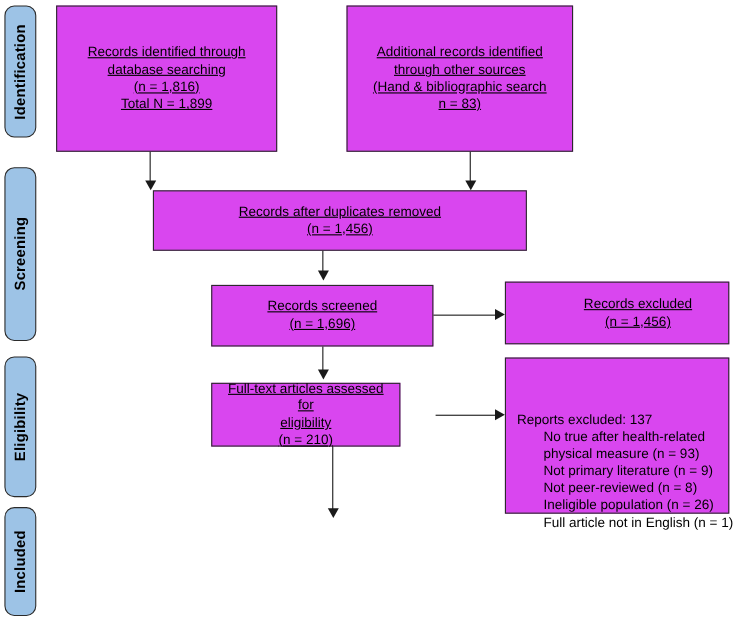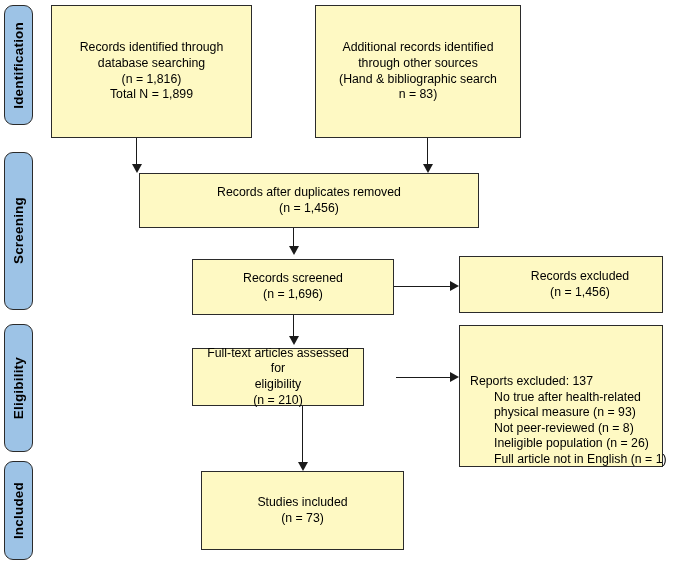--- a/index.html
+++ b/index.html
@@ -35,26 +35,27 @@
     font-size: 13.5px;
     font-weight: bold;
     letter-spacing: 0.2px;
     color: #000;
     white-space: nowrap;
   }
   
   .flow-box {
     position: absolute;
     box-sizing: border-box;
-    background: #fef9c3;
+    background: #d946ef;
     border: 1.6px solid #2b2b2b;
     display: flex;
     align-items: center;
     justify-content: center;
     text-align: center;
+    text-decoration: underline;
   }
   .flow-box .box-text {
     font-size: 12.3px;
     line-height: 15.6px;
     color: #000;
     white-space: pre-line;
     padding: 0 6px;
   }
   .flow-box.left-align {
     align-items: flex-start;
@@ -167,31 +168,28 @@
 eligibility
 (n = 210)</span>
   </div>
 
   <div class="flow-box left-align" style="left:459px; top:325px; width:204px; height:142px;padding-left:40px;">
     <div class="excl-wrap">
       <p class="excl-head">Reports excluded: 137</p>
       <ul class="excl-list">
         <li>No true after health-related</li>
         <li>physical measure (n = 93)</li>
+        <li>Not primary literature (n = 9)</li>
         <li>Not peer-reviewed (n = 8)</li>
         <li>Ineligible population (n = 26)</li>
         <li>Full article not in English (n = 1)</li>
       </ul>
     </div>
   </div>
 
   <div class="conn-h" style="left:396px; top:377px; width:54px;"></div>
   <div class="arrow-right" style="left:450px; top:372px;"></div>
 
   <div class="conn-v" style="left:302px; top:406px; height:58px;"></div>
   <div class="arrow-down" style="left:297.5px; top:462px;"></div>
 
-  <div class="flow-box" style="left:201px; top:471px; width:203px; height:79px;">
-    <span class="box-text">Studies included
-(n = 73)</span>
-  </div>
 
 </div>
 
 </body></html>

